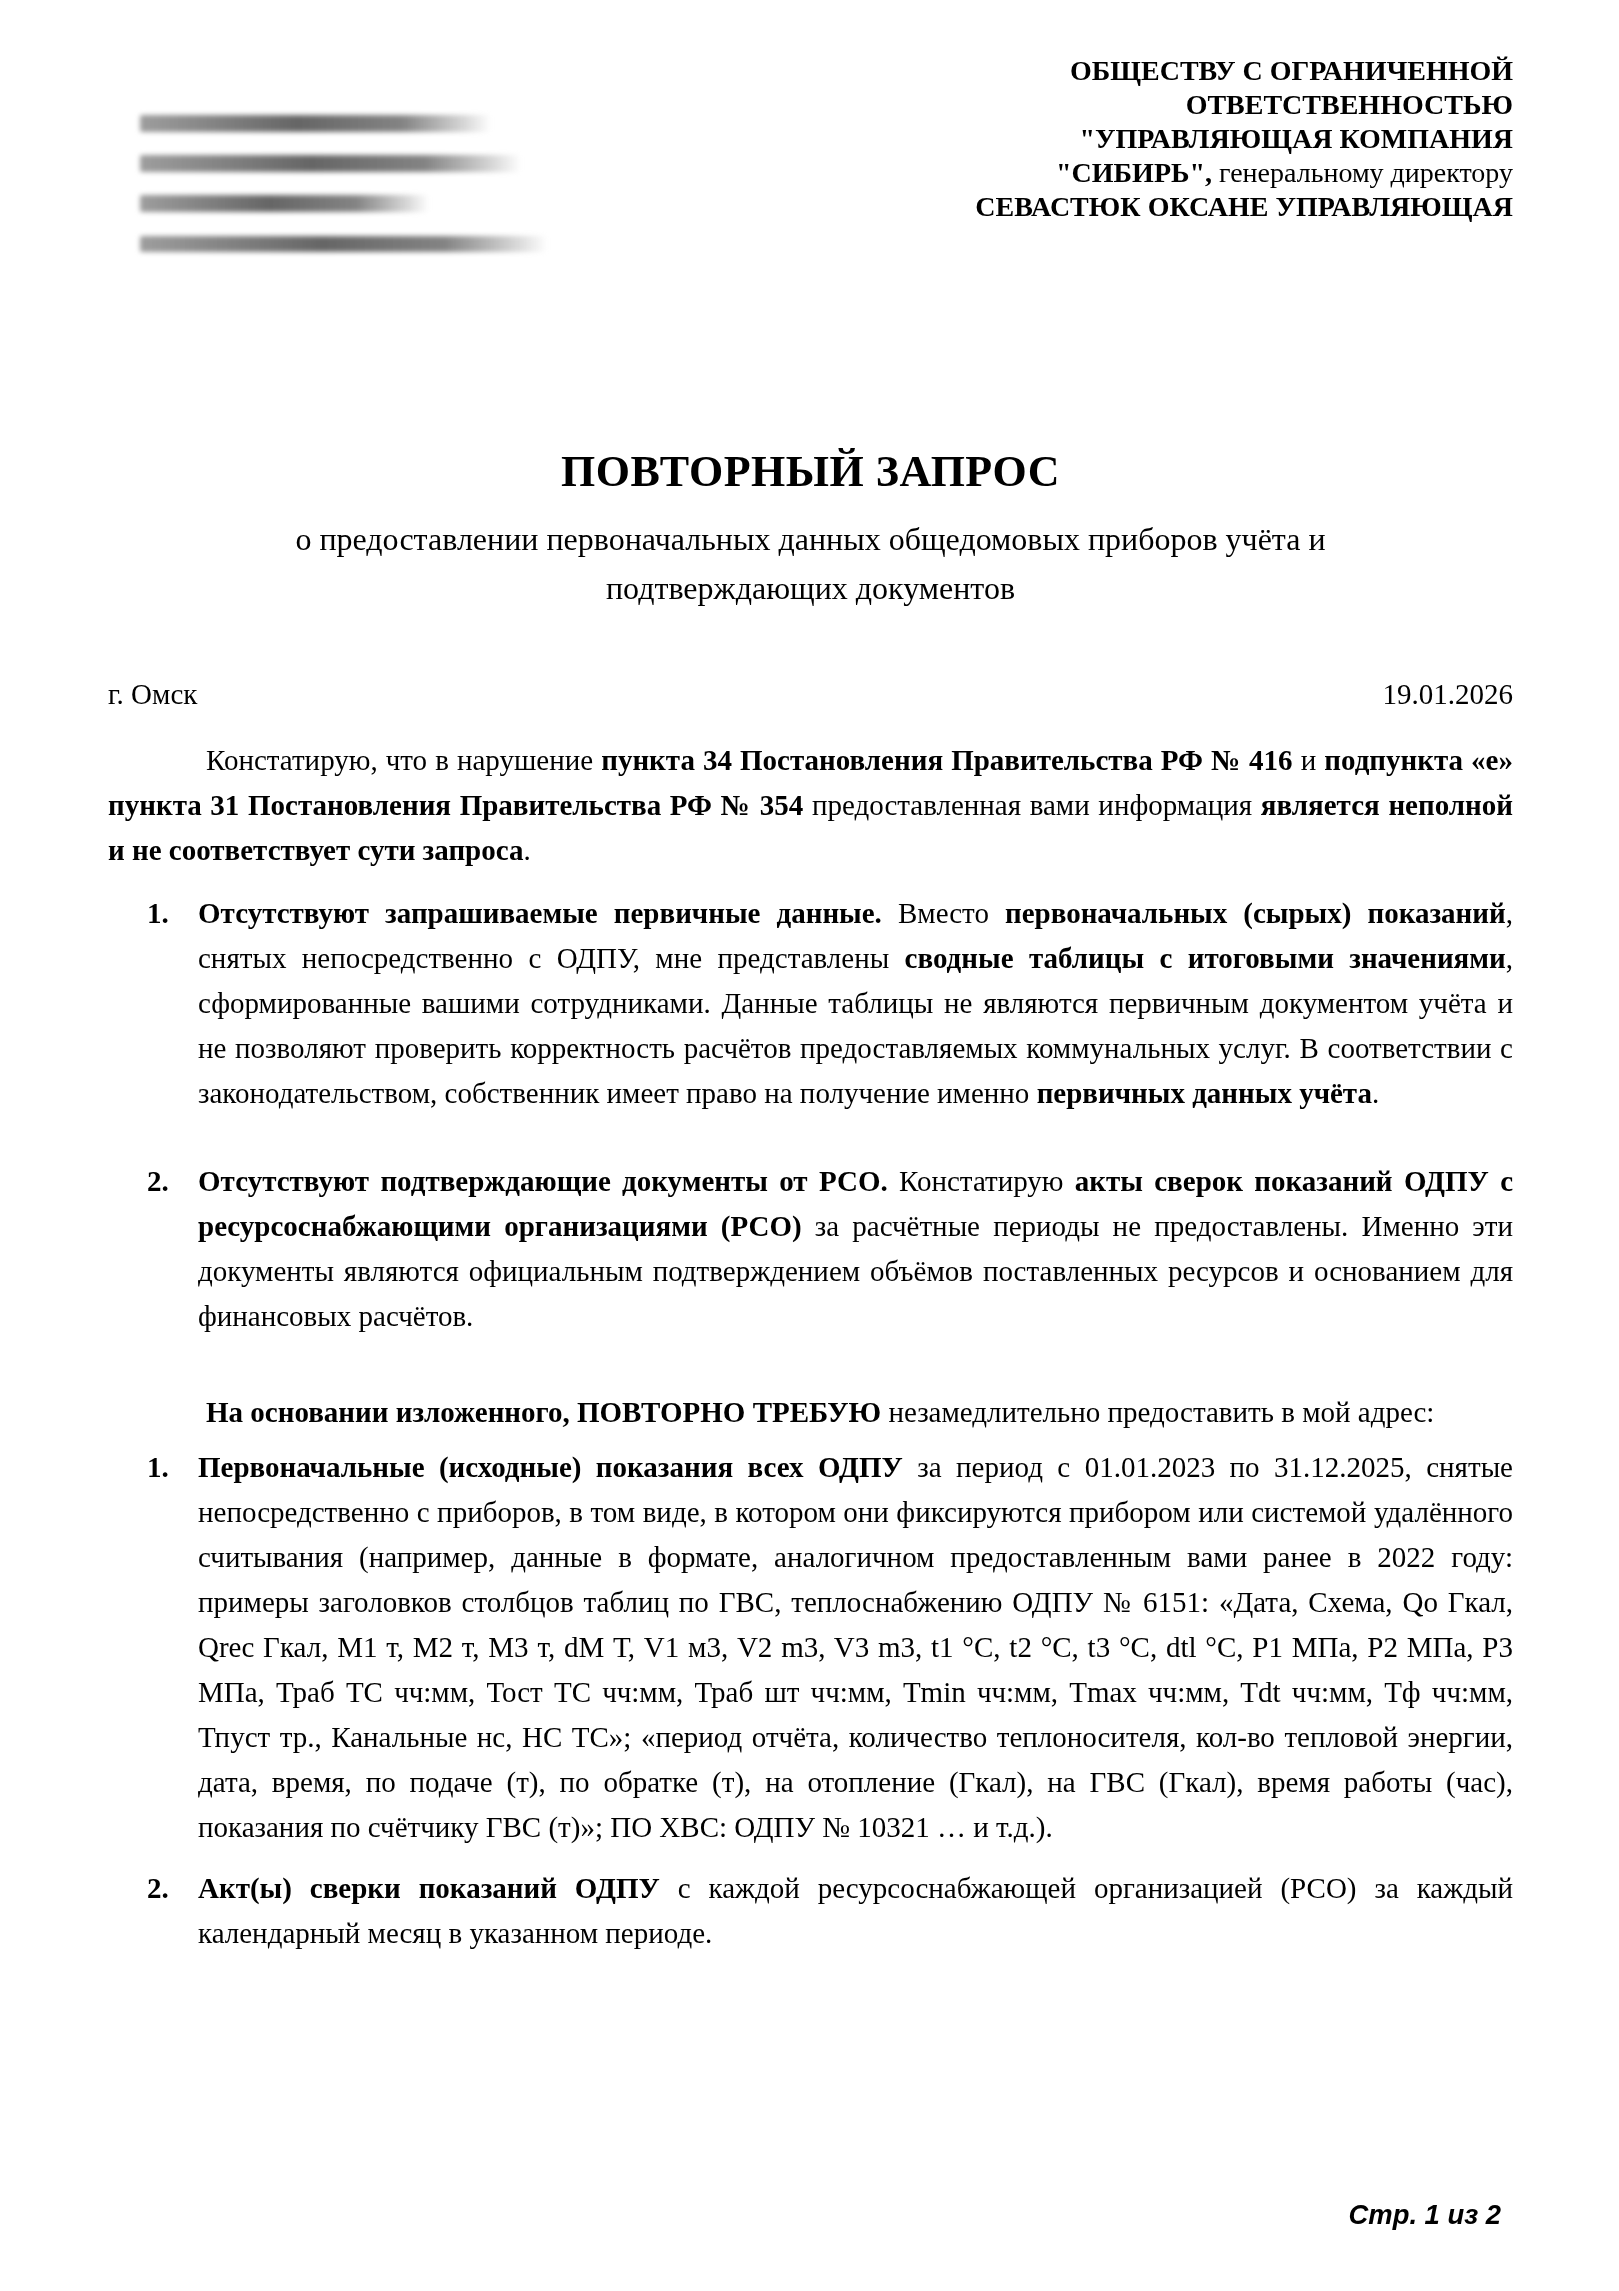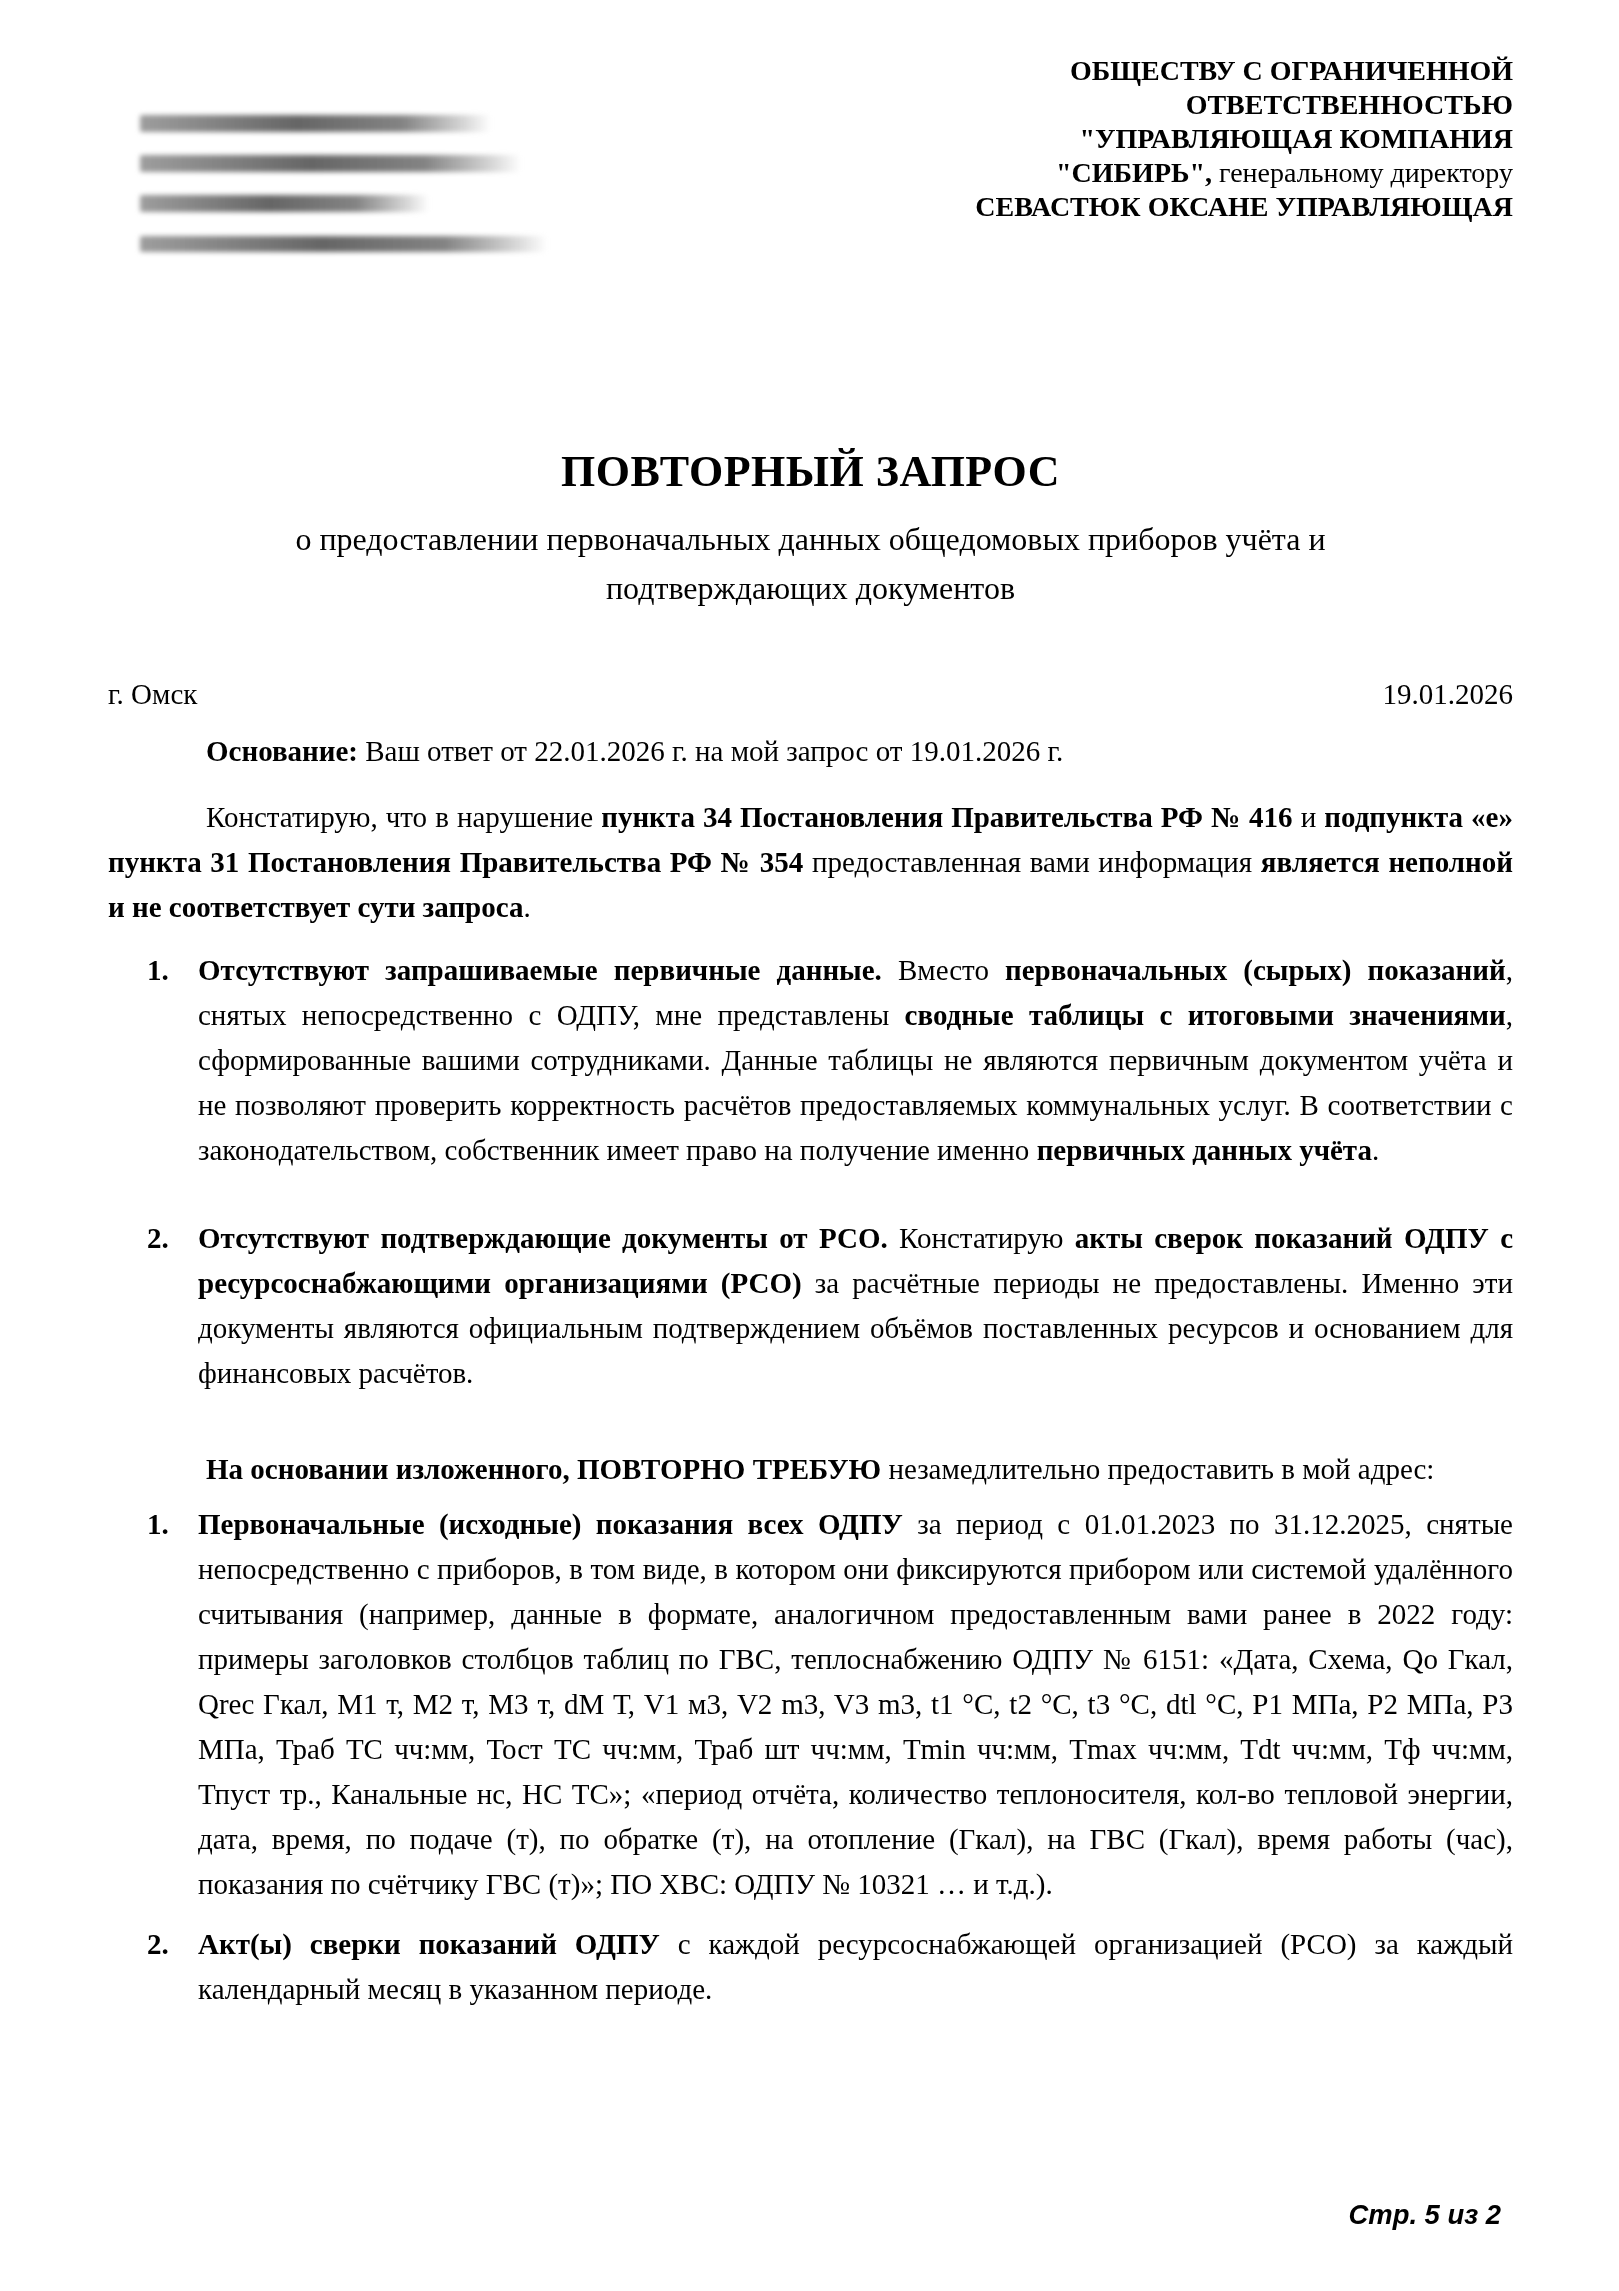--- a/index.html
+++ b/index.html
@@ -151,21 +151,20 @@
   <div class="title-block">
     <h1 class="doc-title">ПОВТОРНЫЙ ЗАПРОС</h1>
     <div class="doc-subtitle">о предоставлении первоначальных данных общедомовых приборов учёта и подтверждающих документов</div>
   </div>
 
   <div class="meta-row">
     <span>г. Омск</span>
     <span>19.01.2026</span>
   </div>
 
-  <p class="para basis rich"><b>Основание: </b><span>Ваш ответ от 22.01.2026 г. на мой запрос от 19.01.2026 г.</span></p>
 
   <p class="para statement rich"><span>Констатирую, что в нарушение </span><b>пункта 34 Постановления Правительства РФ № 416</b><span> и </span><b>подпункта «е» пункта 31 Постановления Правительства РФ № 354</b><span> предоставленная вами информация </span><b>является неполной и не соответствует сути запроса</b><span>.</span></p>
 
   <ol class="num-list violations">
     <li class="rich">
       <span class="num">1.</span>
     <b>Отсутствуют запрашиваемые первичные данные.</b><span> Вместо </span><b>первоначальных (сырых) показаний</b><span>, снятых непосредственно с ОДПУ, мне представлены </span><b>сводные таблицы с итоговыми значениями</b><span>, сформированные вашими сотрудниками. Данные таблицы не являются первичным документом учёта и не позволяют проверить корректность расчётов предоставляемых коммунальных услуг. В соответствии с законодательством, собственник имеет право на получение именно </span><b>первичных данных учёта</b><span>.</span></li>
     <li class="rich">
       <span class="num">2.</span>
     <b>Отсутствуют подтверждающие документы от РСО.</b><span> Констатирую </span><b>акты сверок показаний ОДПУ с ресурсоснабжающими организациями (РСО)</b><span> за расчётные периоды не предоставлены. Именно эти документы являются официальным подтверждением объёмов поставленных ресурсов и основанием для финансовых расчётов.</span></li>
@@ -175,16 +174,16 @@
 
   <ol class="num-list demands">
     <li class="rich">
       <span class="num">1.</span>
     <b>Первоначальные (исходные) показания всех ОДПУ</b><span> за период с 01.01.2023 по 31.12.2025, снятые непосредственно с приборов, в том виде, в котором они фиксируются прибором или системой удалённого считывания (например, данные в формате, аналогичном предоставленным вами ранее в 2022 году: примеры заголовков столбцов таблиц по ГВС, теплоснабжению ОДПУ № 6151: «Дата, Схема, Qo Гкал, Qrec Гкал, М1 т, М2 т, М3 т, dM Т, V1 м3, V2 m3, V3 m3, t1 °C, t2 °C, t3 °C, dtl °C, Р1 МПа, Р2 МПа, Р3 МПа, Траб ТС чч:мм, Тост ТС чч:мм, Траб шт чч:мм, Tmin чч:мм, Tmax чч:мм, Tdt чч:мм, Тф чч:мм, Тпуст тр., Канальные нс, НС ТС»; «период отчёта, количество теплоносителя, кол-во тепловой энергии, дата, время, по подаче (т), по обратке (т), на отопление (Гкал), на ГВС (Гкал), время работы (час), показания по счётчику ГВС (т)»; ПО ХВС: ОДПУ № 10321 … и т.д.).</span></li>
     <li class="rich">
       <span class="num">2.</span>
     <b>Акт(ы) сверки показаний ОДПУ</b><span> с каждой ресурсоснабжающей организацией (РСО) за каждый календарный месяц в указанном периоде.</span></li>
   </ol>
 
-  <div class="page-footer">Стр. 5 из 2</div>
+  <div class="page-footer">Стр. 1 из 2</div>
 
 </div>
 
 
 </body></html>

